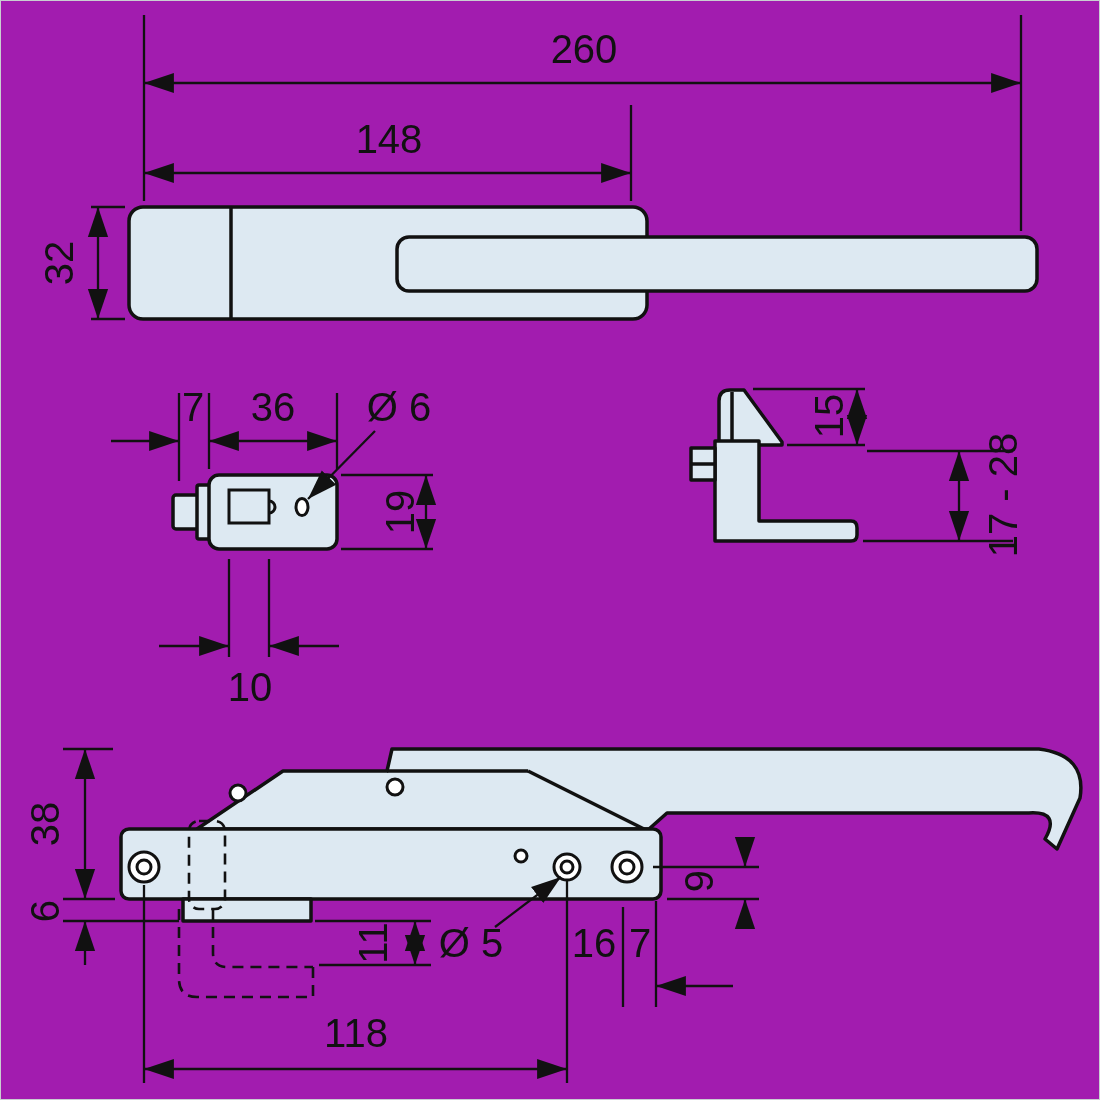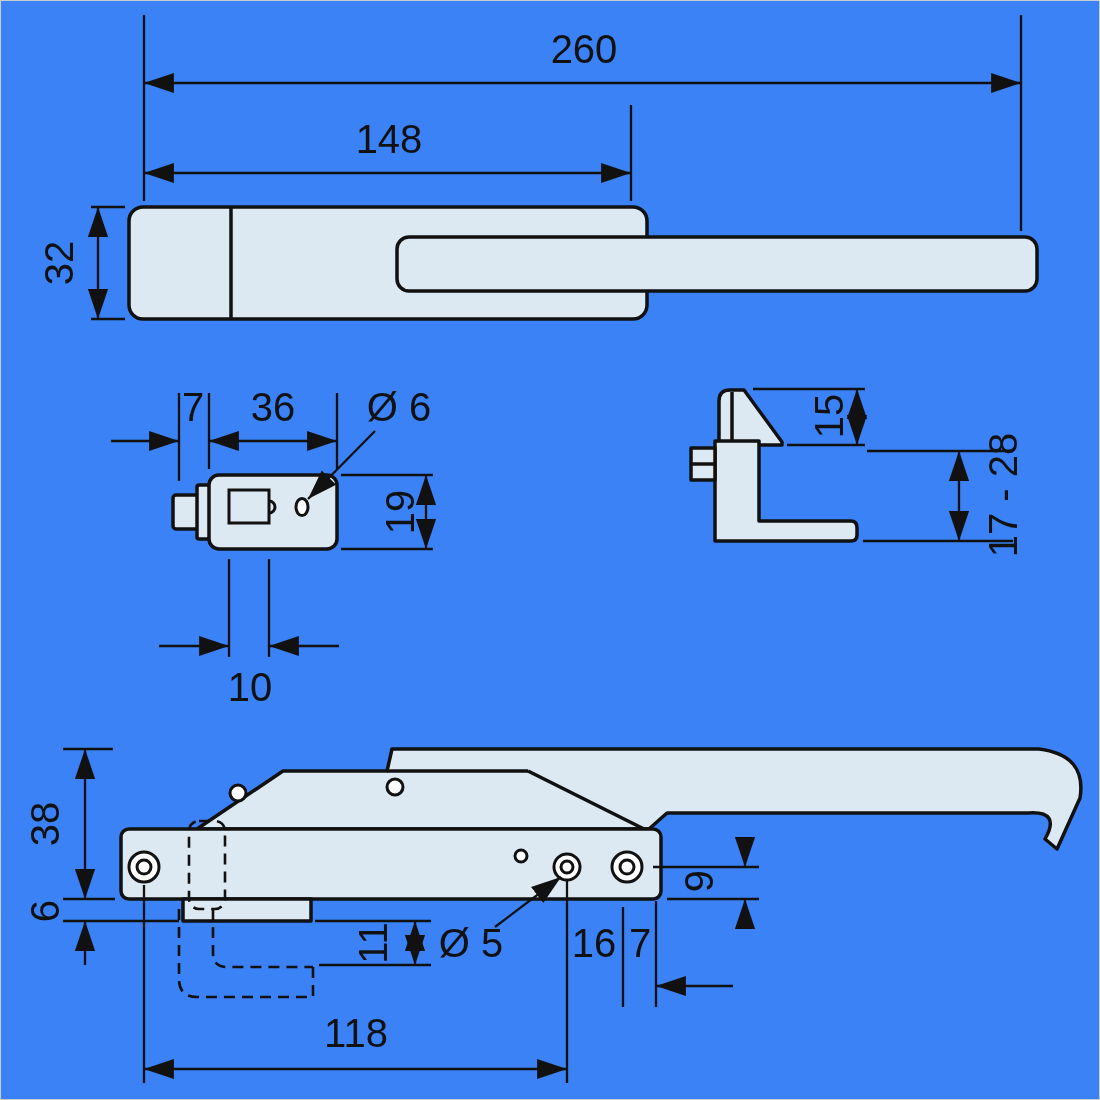--- a/index.html
+++ b/index.html
@@ -1,17 +1,17 @@
 <!DOCTYPE html>
 <html><head>
 <meta charset="utf-8">
 <style>
   html,body{margin:0;padding:0;background:#ffffff;}
   .canvas{
-    width:1100px;height:1100px;background:#3b82f6;
+    width:1100px;height:1100px;background:#a21caf;
     border:1px solid #c9ced1;box-sizing:border-box;
     font-family:"Liberation Sans",sans-serif;
   }
   svg{display:block;}
   .part{fill:#dde9f2;stroke:#111111;stroke-width:3.5;stroke-linejoin:round;}
   .ln{fill:none;stroke:#111111;stroke-width:3.5;stroke-linejoin:round;}
   .ext{fill:none;stroke:#111111;stroke-width:2.3;}
   .diml{fill:none;stroke:#111111;stroke-width:2.3;}
   .hole{fill:#ffffff;stroke:#111111;stroke-width:3;}
   .hole2{fill:none;stroke:#111111;stroke-width:3;}

